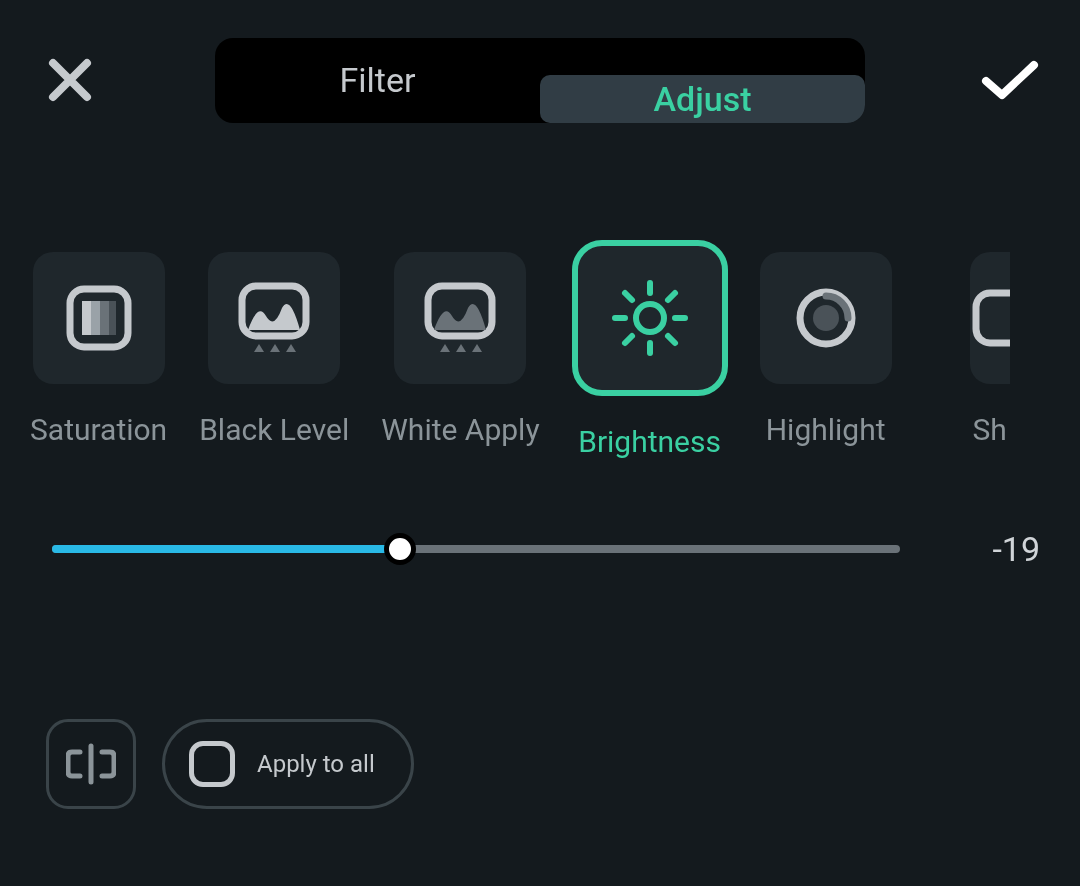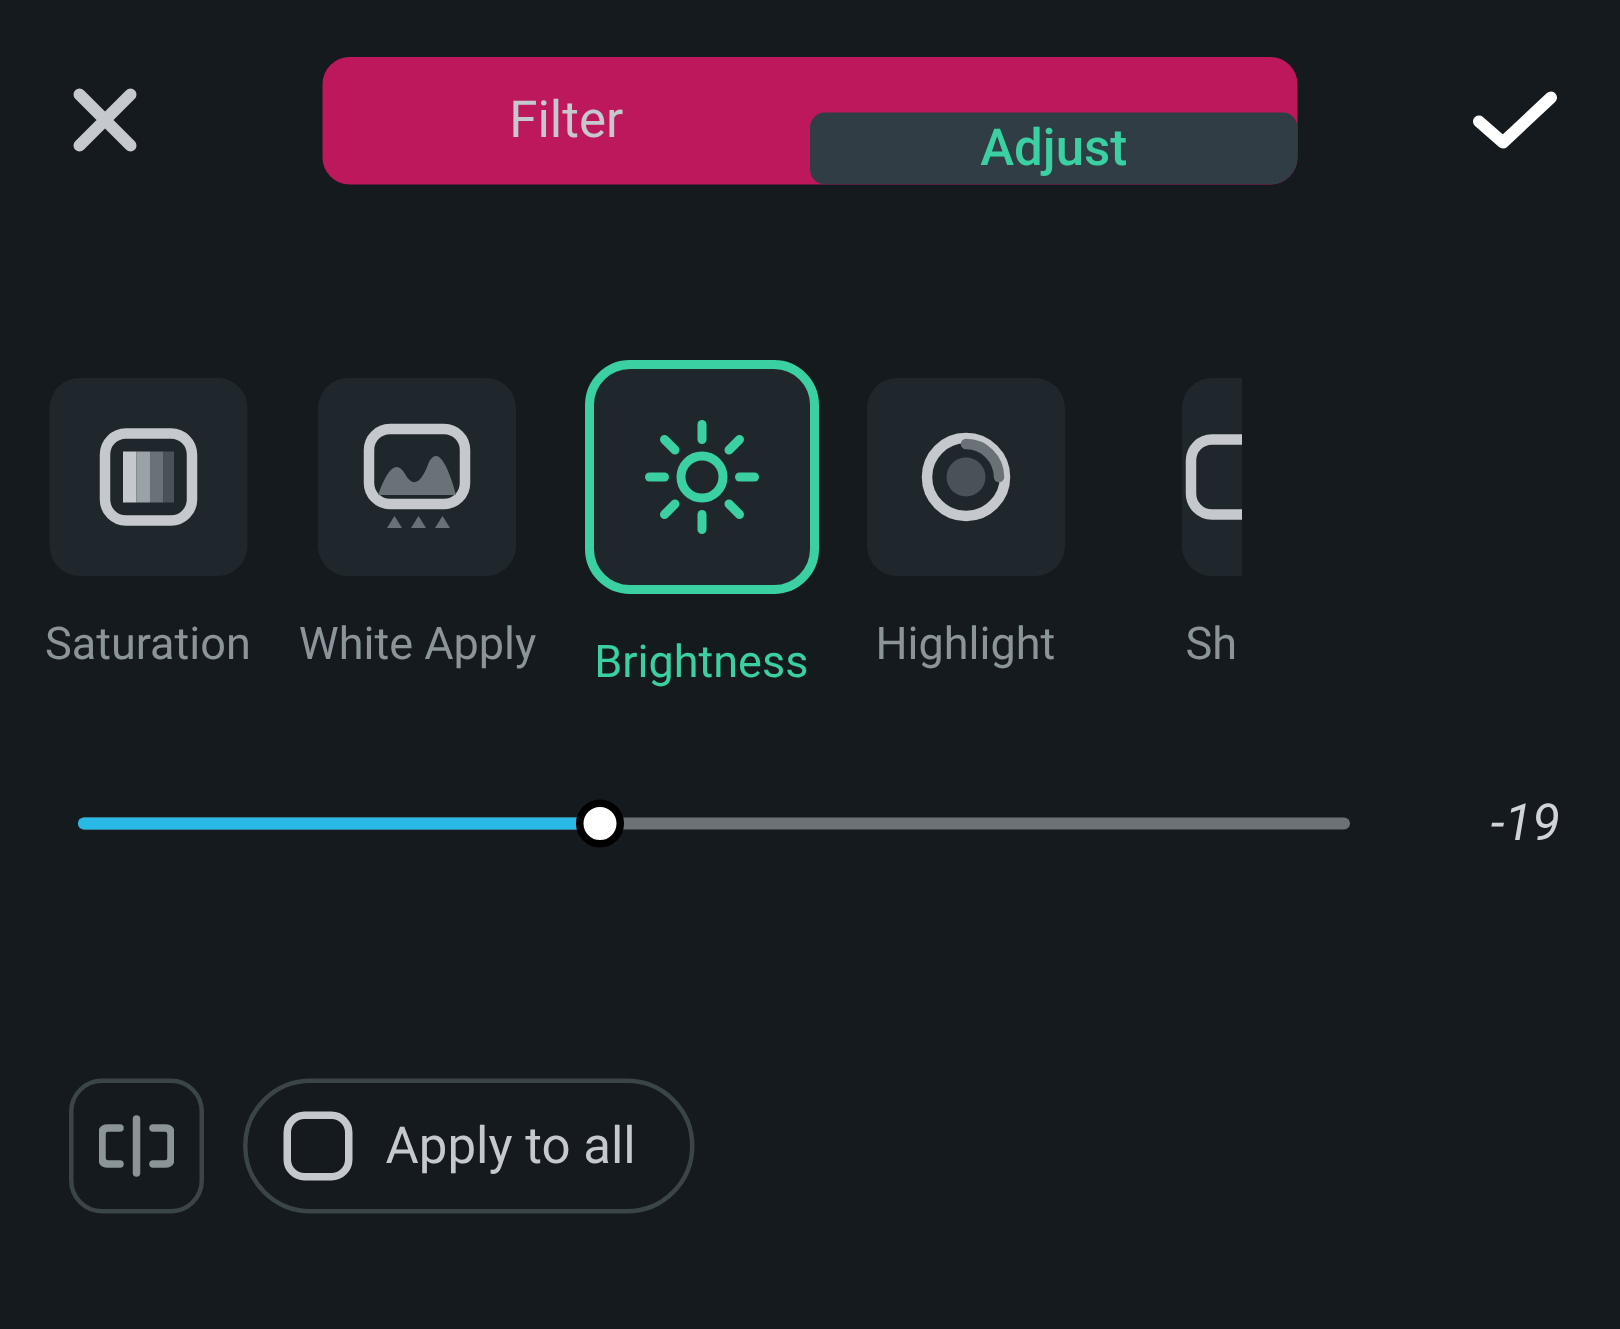--- a/index.html
+++ b/index.html
@@ -23,21 +23,21 @@
   .close-btn, .confirm-btn {
     width: 60px;
     height: 60px;
     display: flex;
     align-items: center;
     justify-content: center;
     cursor: pointer;
   }
   .tab-group {
     display: flex;
-    background: #be185d;
+    background: #000000;
     border-radius: 18px;
     overflow: hidden;
     width: 650px;
     height: 85px;
   }
   .tab {
     flex: 1;
     display: flex;
     align-items: center;
     justify-content: center;
@@ -132,21 +132,20 @@
     border: 5px solid #000;
     border-radius: 50%;
     left: 41%;
     transform: translateX(-50%);
   }
   .slider-value {
     font-size: 34px;
     color: #d0d4d8;
     min-width: 80px;
     text-align: right;
-    font-style: italic;
   }
 
   
   .bottom-row {
     display: flex;
     gap: 26px;
     padding: 150px 0 0 46px;
   }
   .compare-btn {
     width: 90px;
@@ -168,21 +167,21 @@
     gap: 22px;
     cursor: pointer;
   }
   .apply-checkbox {
     width: 46px;
     height: 46px;
     border: 5px solid #c5c9cd;
     border-radius: 14px;
   }
   .apply-label {
-    font-size: 34px;
+    font-size: 24px;
     color: #c5c9cd;
   }
 
   svg { display: block; }
 </style>
 </head>
 <body>
 
 <div class="header">
   <div class="close-btn">
@@ -216,20 +215,32 @@
         <rect x="18" y="18" width="9" height="34" fill="#c5c9cd"></rect>
         <rect x="27" y="18" width="9" height="34" fill="#9aa2a8"></rect>
         <rect x="36" y="18" width="9" height="34" fill="#6a7278"></rect>
         <rect x="45" y="18" width="7" height="34" fill="#4a5258"></rect>
       </svg>
     </div>
     <div class="adjust-label">Saturation</div>
   </div>
 
 
+  <div class="adjust-item">
+    <div class="adjust-tile">
+      <svg width="80" height="76" viewBox="0 0 80 76">
+        <rect x="8" y="6" width="64" height="50" rx="14" fill="none" stroke="#c5c9cd" stroke-width="7"></rect>
+        <path d="M14 50 Q24 22 32 36 Q40 50 48 28 Q56 14 66 50 Z" fill="#c5c9cd"></path>
+        <polygon points="20,72 25,64 30,72" fill="#6a7278"></polygon>
+        <polygon points="36,72 41,64 46,72" fill="#6a7278"></polygon>
+        <polygon points="52,72 57,64 62,72" fill="#6a7278"></polygon>
+      </svg>
+    </div>
+    <div class="adjust-label">Black Level</div>
+  </div>
 
   <div class="adjust-item">
     <div class="adjust-tile">
       <svg width="80" height="76" viewBox="0 0 80 76">
         <rect x="8" y="6" width="64" height="50" rx="14" fill="none" stroke="#c5c9cd" stroke-width="7"></rect>
         <path d="M14 50 Q24 22 32 36 Q40 50 48 28 Q56 14 66 50 Z" fill="#6a7278"></path>
         <polygon points="20,72 25,64 30,72" fill="#6a7278"></polygon>
         <polygon points="36,72 41,64 46,72" fill="#6a7278"></polygon>
         <polygon points="52,72 57,64 62,72" fill="#6a7278"></polygon>
       </svg>

